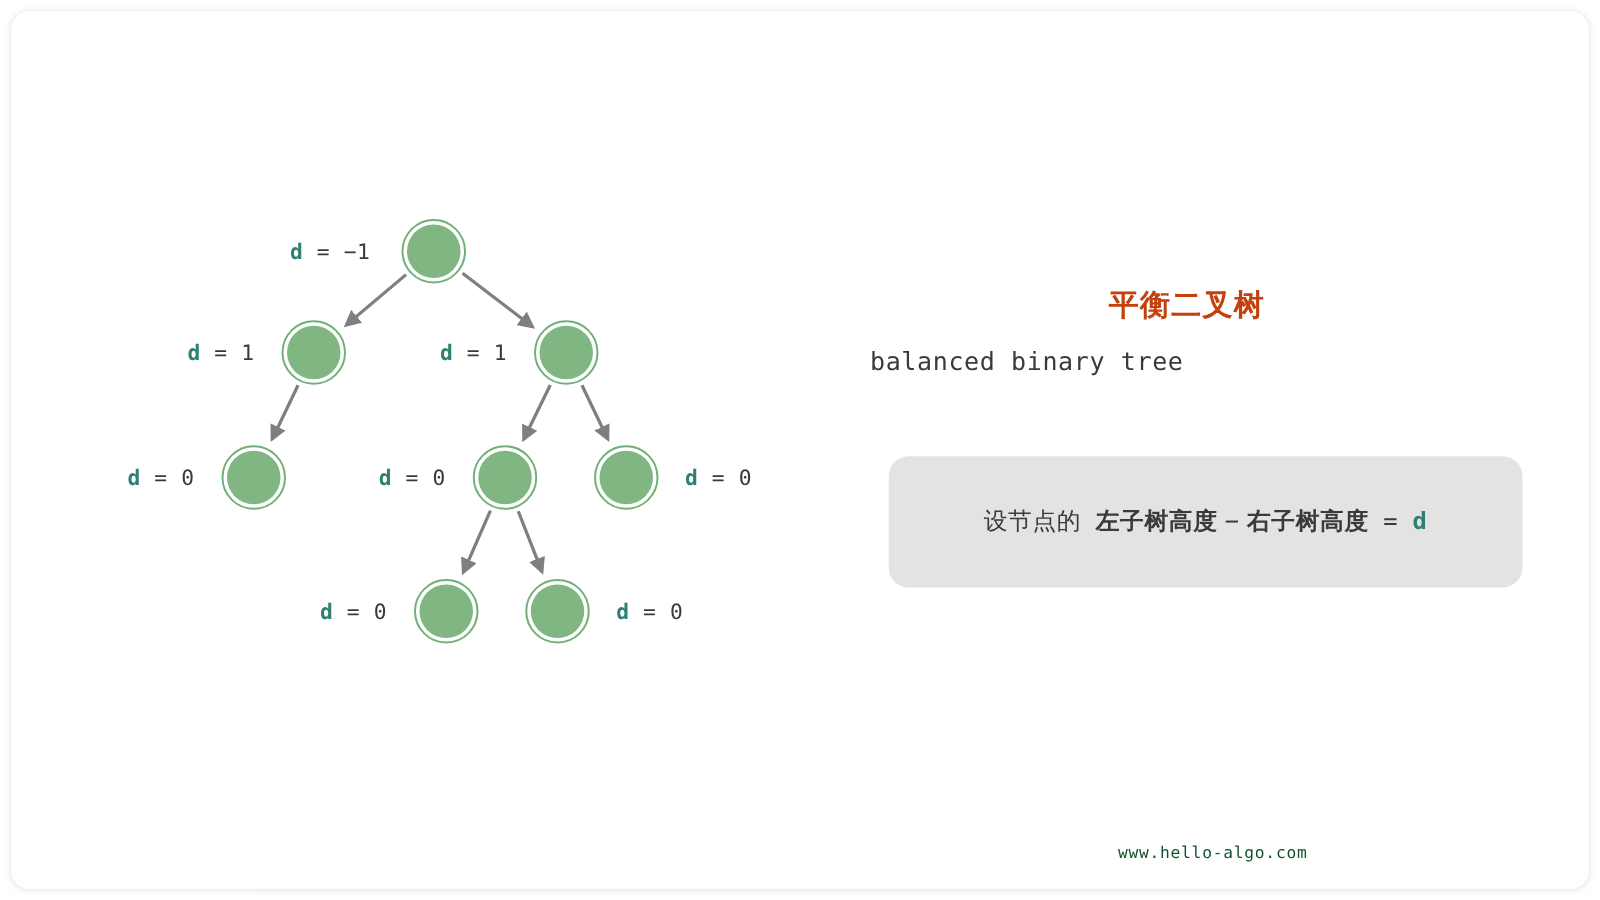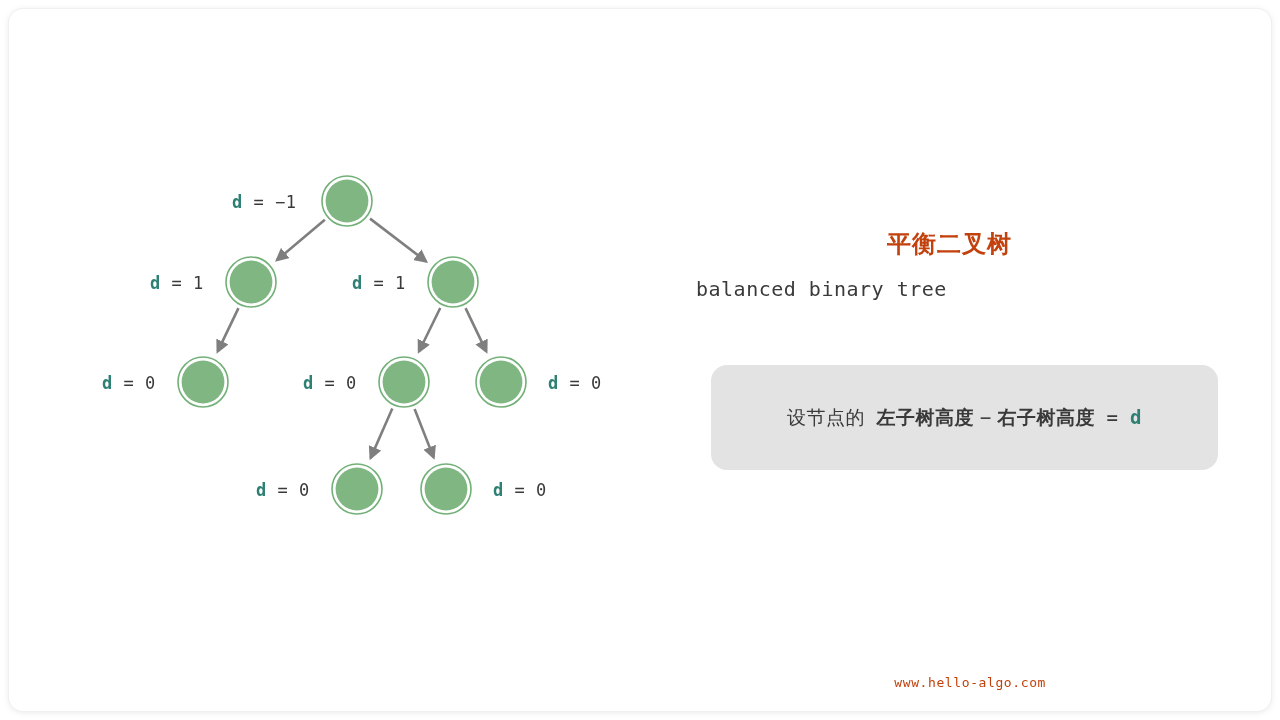--- a/index.html
+++ b/index.html
@@ -113,21 +113,21 @@
   .info-line .op {
     font-family: "DejaVu Sans Mono", "Liberation Mono", monospace;
   }
 
   .watermark {
     position: absolute;
     right: 58px;
     bottom: 30px;
     font-family: "DejaVu Sans Mono", "Liberation Mono", monospace;
     font-size: 13px;
-    color: #c2410c;
+    color: #14532d;
     letter-spacing: 0.6px;
   }
 </style>
 </head>
 <body>
 
 <div id="canvas">
 
   <div class="card"></div>
 

